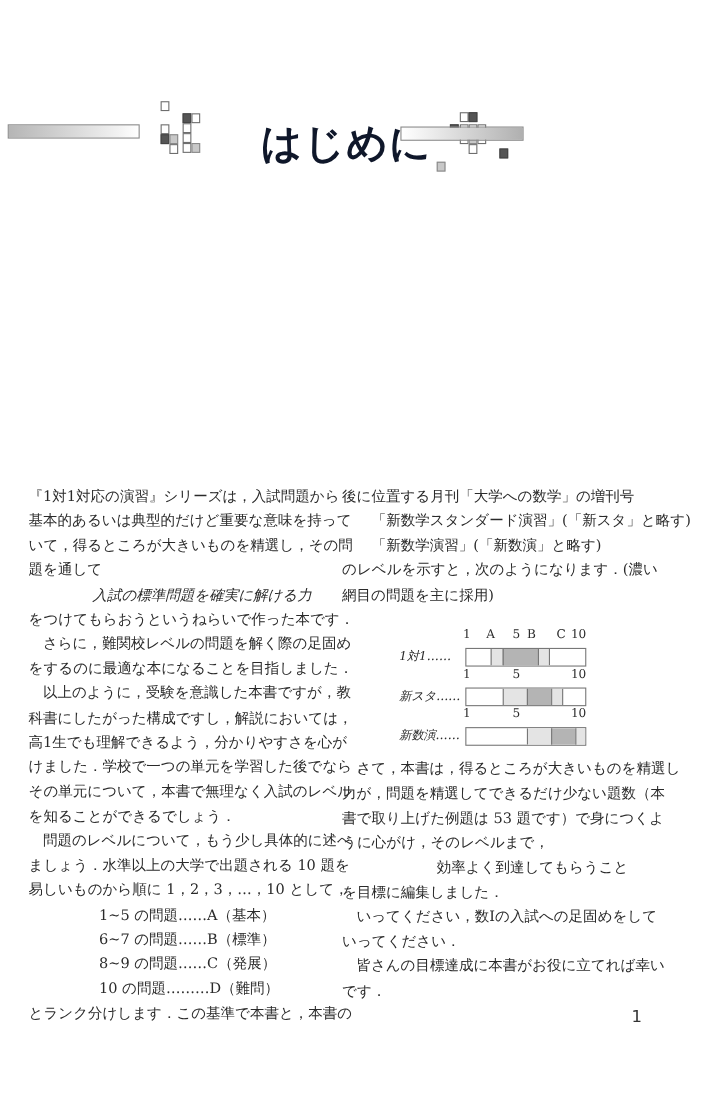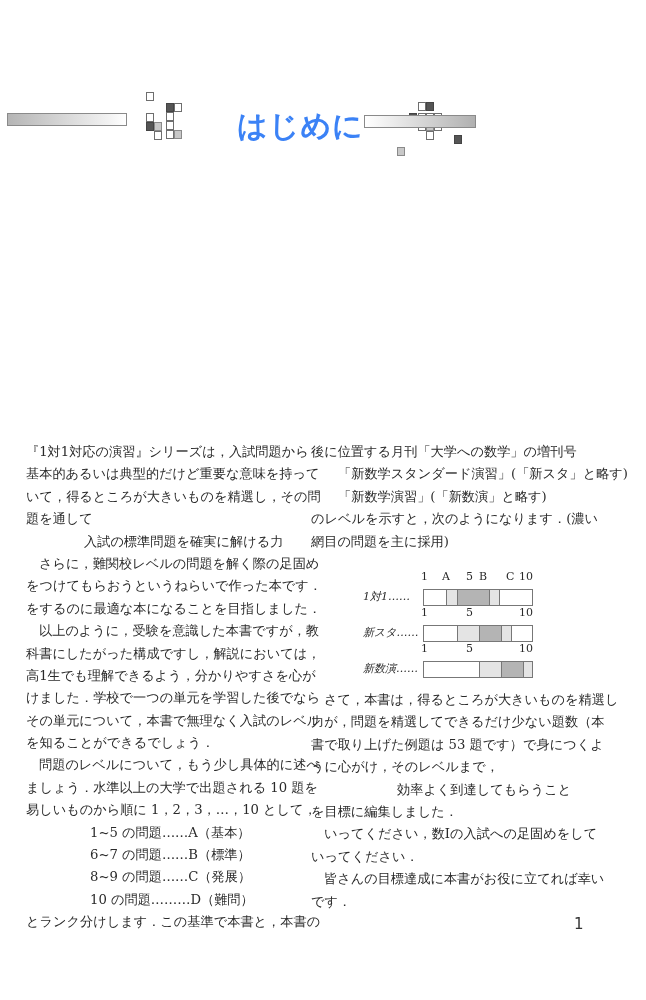--- a/index.html
+++ b/index.html
@@ -9,29 +9,29 @@
   }
   .header { position: absolute; left: 0; top: 80px; width: 646px; height: 90px; }
   .bar { position: absolute; height: 11px; border: 1px solid #8a8a8a; }
   .bar.left { left: 7px; top: 33px; width: 118px; background: linear-gradient(to right, #b5b5b5, #f2f2f2 85%, #ffffff); }
   .bar.right { left: 364px; top: 35px; width: 110px; background: linear-gradient(to right, #ffffff, #f0f0f0 20%, #b0b0b0); }
   .sq { position: absolute; width: 8px; height: 9px; border: 1px solid #6e6e6e; background: #fff; box-sizing: border-box; }
   .sq.dark { background: #555; border-color: #444; }
   .sq.light { background: #c8c8c8; border-color: #8a8a8a; }
   .title {
     position: absolute; left: 237px; top: 26px; font-family: "DejaVu Sans", sans-serif;
-    font-size: 30px; font-weight: bold; color: #3b82f6; letter-spacing: 1px;
+    font-size: 37px; font-weight: bold; color: #0f172a; letter-spacing: 1px;
   }
   .col { position: absolute; font-size: 13.2px; line-height: 22.4px; white-space: nowrap; }
   .col.left { left: 26px; top: 441px; }
   .col.right { left: 311px; top: 441px; }
   .line { height: 22.4px; }
   .ind1 { padding-left: 13px; }
   .ind2 { padding-left: 86px; }
-  .ind3 { padding-left: 58px; }
+  .ind3 { padding-left: 58px; font-style: italic; }
   .ind4 { padding-left: 64px; }
   .ind5 { padding-left: 8px; margin-left: 19px; }
   .diagram { position: absolute; left: 355px; top: 570px; width: 190px; height: 110px; }
   .drow { position: absolute; left: 0; width: 190px; height: 38px; }
   .dlabel { position: absolute; left: 8px; bottom: 4px; font-size: 11px; font-style: italic; }
   .ticks { position: absolute; left: 63px; top: 0; width: 115px; height: 14px; font-size: 11px; }
   .ticks span { position: absolute; top: 0; }
   .dbar { position: absolute; left: 68px; bottom: 2px; width: 110px; height: 17px; border: 1px solid #777; background: #fff; box-sizing: border-box; overflow: hidden; }
   .seg { position: absolute; top: 0; bottom: 0; border-left: 1px solid #777; border-right: 1px solid #777; box-sizing: border-box; }
   .seg.l { background: #e4e4e4; }
@@ -71,22 +71,22 @@
   <div class="sq light" style="left:397px;top:67px;"></div>
   <div class="bar right"></div>
 </div>
 
 <div class="col left">
   <div class="line">『1対1対応の演習』シリーズは，入試問題から</div>
   <div class="line">基本的あるいは典型的だけど重要な意味を持って</div>
   <div class="line">いて，得るところが大きいものを精選し，その問</div>
   <div class="line">題を通して</div>
   <div class="line ind3">入試の標準問題を確実に解ける力</div>
+  <div class="line">をつけてもらおうというねらいで作った本です．</div>
   <div class="line ind1">さらに，難関校レベルの問題を解く際の足固め</div>
-  <div class="line">をつけてもらおうというねらいで作った本です．</div>
   <div class="line">をするのに最適な本になることを目指しました．</div>
   <div class="line ind1">以上のように，受験を意識した本書ですが，教</div>
   <div class="line">科書にしたがった構成ですし，解説においては，</div>
   <div class="line">高1生でも理解できるよう，分かりやすさを心が</div>
   <div class="line">けました．学校で一つの単元を学習した後でなら，</div>
   <div class="line">その単元について，本書で無理なく入試のレベル</div>
   <div class="line">を知ることができるでしょう．</div>
   <div class="line ind1">問題のレベルについて，もう少し具体的に述べ</div>
   <div class="line">ましょう．水準以上の大学で出題される 10 題を</div>
   <div class="line">易しいものから順に 1，2，3，…，10 として，</div>

